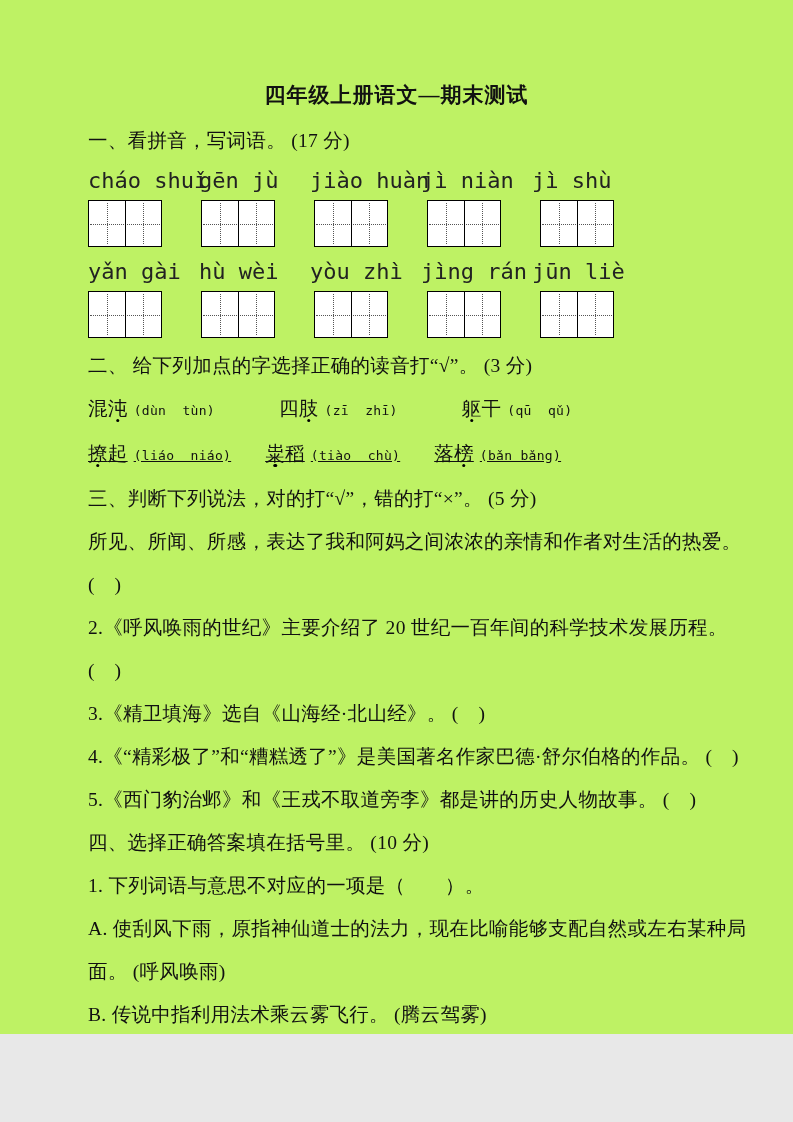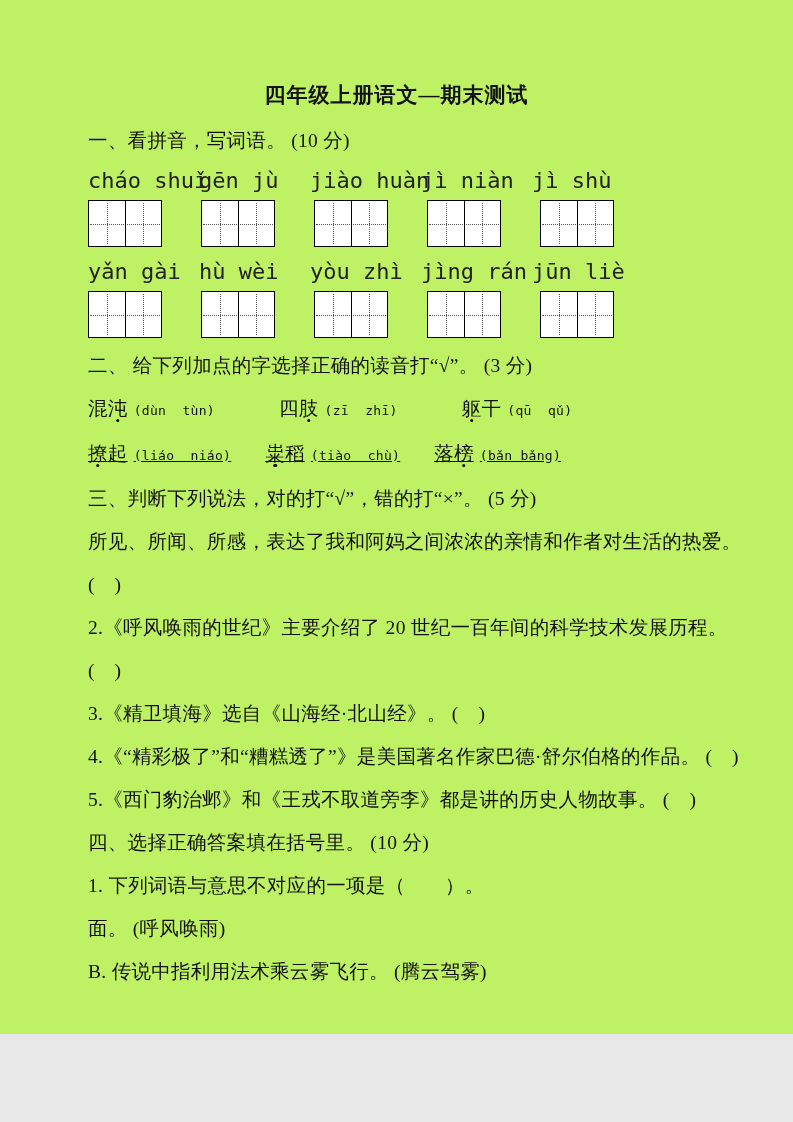--- a/index.html
+++ b/index.html
@@ -81,21 +81,21 @@
 </style>
 </head>
 <body>
 
 <div class="page">
 
   <div class="title">四年级上册语文—期末测试</div>
 
   <div class="content">
 
-    <div class="line heading s1-head">一、看拼音，写词语。 (10 分)</div>
+    <div class="line heading s1-head">一、看拼音，写词语。 (17 分)</div>
 
     <div class="py-row">
       <span class="py">cháo shuǐ</span>
       <span class="py">gēn jù</span>
       <span class="py">jiào huàn</span>
       <span class="py">jì niàn</span>
       <span class="py">jì shù</span>
     </div>
 
     <div class="grid-row">
@@ -172,18 +172,19 @@
       <div class="line">所见、所闻、所感，表达了我和阿妈之间浓浓的亲情和作者对生活的热爱。</div>
       <div class="line">(　)</div>
       <div class="line">2.《呼风唤雨的世纪》主要介绍了 20 世纪一百年间的科学技术发展历程。</div>
       <div class="line">(　)</div>
       <div class="line">3.《精卫填海》选自《山海经·北山经》。 (　)</div>
       <div class="line">4.《“精彩极了”和“糟糕透了”》是美国著名作家巴德·舒尔伯格的作品。 (　)</div>
       <div class="line">5.《西门豹治邺》和《王戎不取道旁李》都是讲的历史人物故事。 (　)</div>
 
       <div class="line heading">四、选择正确答案填在括号里。 (10 分)</div>
       <div class="line">1. 下列词语与意思不对应的一项是（　　）。</div>
+      <div class="line">A. 使刮风下雨，原指神仙道士的法力，现在比喻能够支配自然或左右某种局</div>
       <div class="line">面。 (呼风唤雨)</div>
       <div class="line">B. 传说中指利用法术乘云雾飞行。 (腾云驾雾)</div>
 
     </div>
   </div>
 </div>
 
 </body></html>

